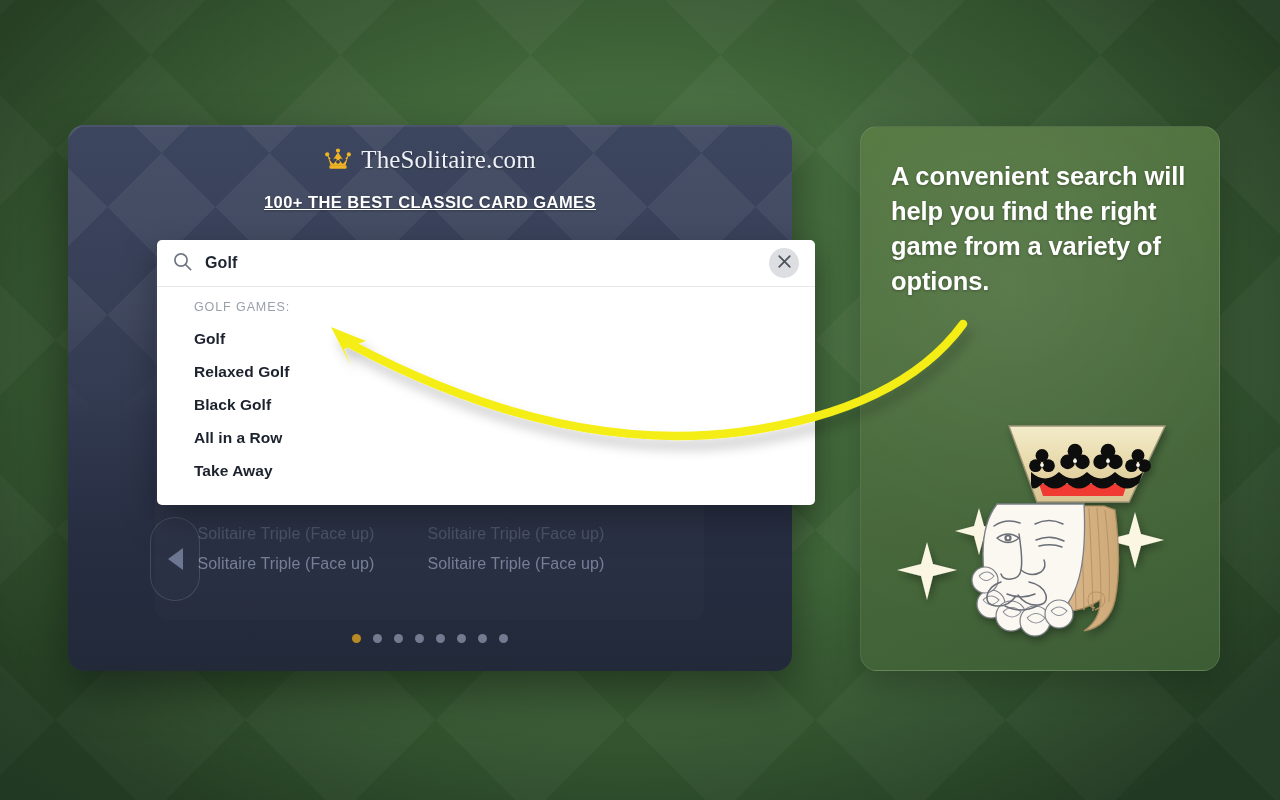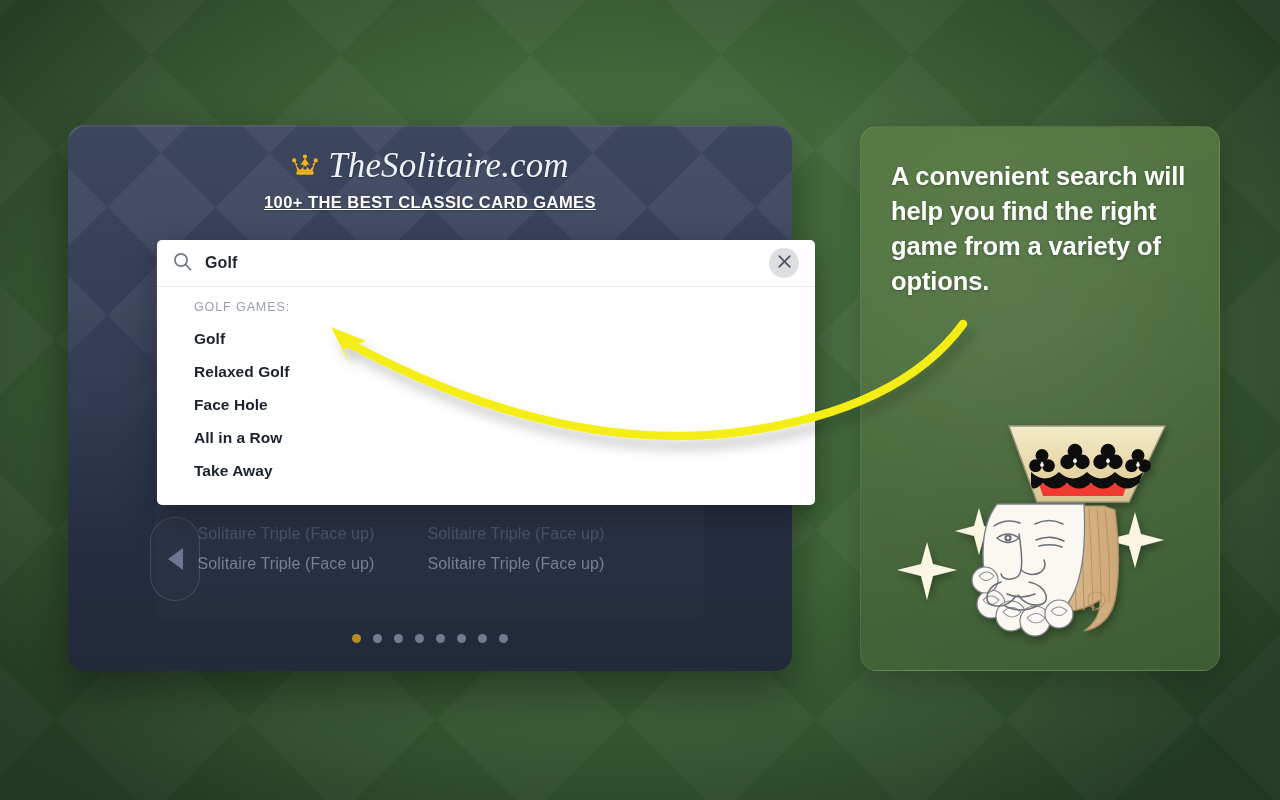--- a/index.html
+++ b/index.html
@@ -62,25 +62,24 @@
   }
 
   
   #brand {
     position: absolute; left: 0; right: 0; top: 21px;
     display: flex; align-items: center; justify-content: center; gap: 9px;
   }
   #crown-icon { display: block; }
   #brand-title {
     font-family: "Liberation Serif", serif;
-    font-size: 35px;
+    font-size: 25px;
     color: #eef1f7;
     letter-spacing: .1px;
     text-shadow: 0 1px 2px rgba(0,0,0,.35);
-    font-style: italic;
   }
   #tagline {
     position: absolute; left: 0; right: 0; top: 68px;
     text-align: center;
     font-size: 16.5px;
     font-weight: bold;
     color: #ffffff;
     letter-spacing: .45px;
     text-shadow: 0 1px 2px rgba(0,0,0,.35);
     text-decoration: underline;
@@ -291,21 +290,21 @@
             <line x1="12.8" y1="2.2" x2="2.2" y2="12.8" stroke="#4a505c" stroke-width="1.7" stroke-linecap="round"></line>
           </svg>
         </span>
       </button>
     </div>
 
     <div id="results">
       <div id="results-heading">GOLF GAMES:</div>
       <div class="result-item">Golf</div>
       <div class="result-item">Relaxed Golf</div>
-      <div class="result-item">Face Hole</div>
+      <div class="result-item">Black Golf</div>
       <div class="result-item">All in a Row</div>
       <div class="result-item">Take Away</div>
     </div>
   </div>
 
   <div id="callout">
     <div id="callout-text">A convenient search will help you find the right game from a variety of options.</div>
 
     <svg id="king-art" viewBox="0 0 330 250" aria-hidden="true">
       <defs>

